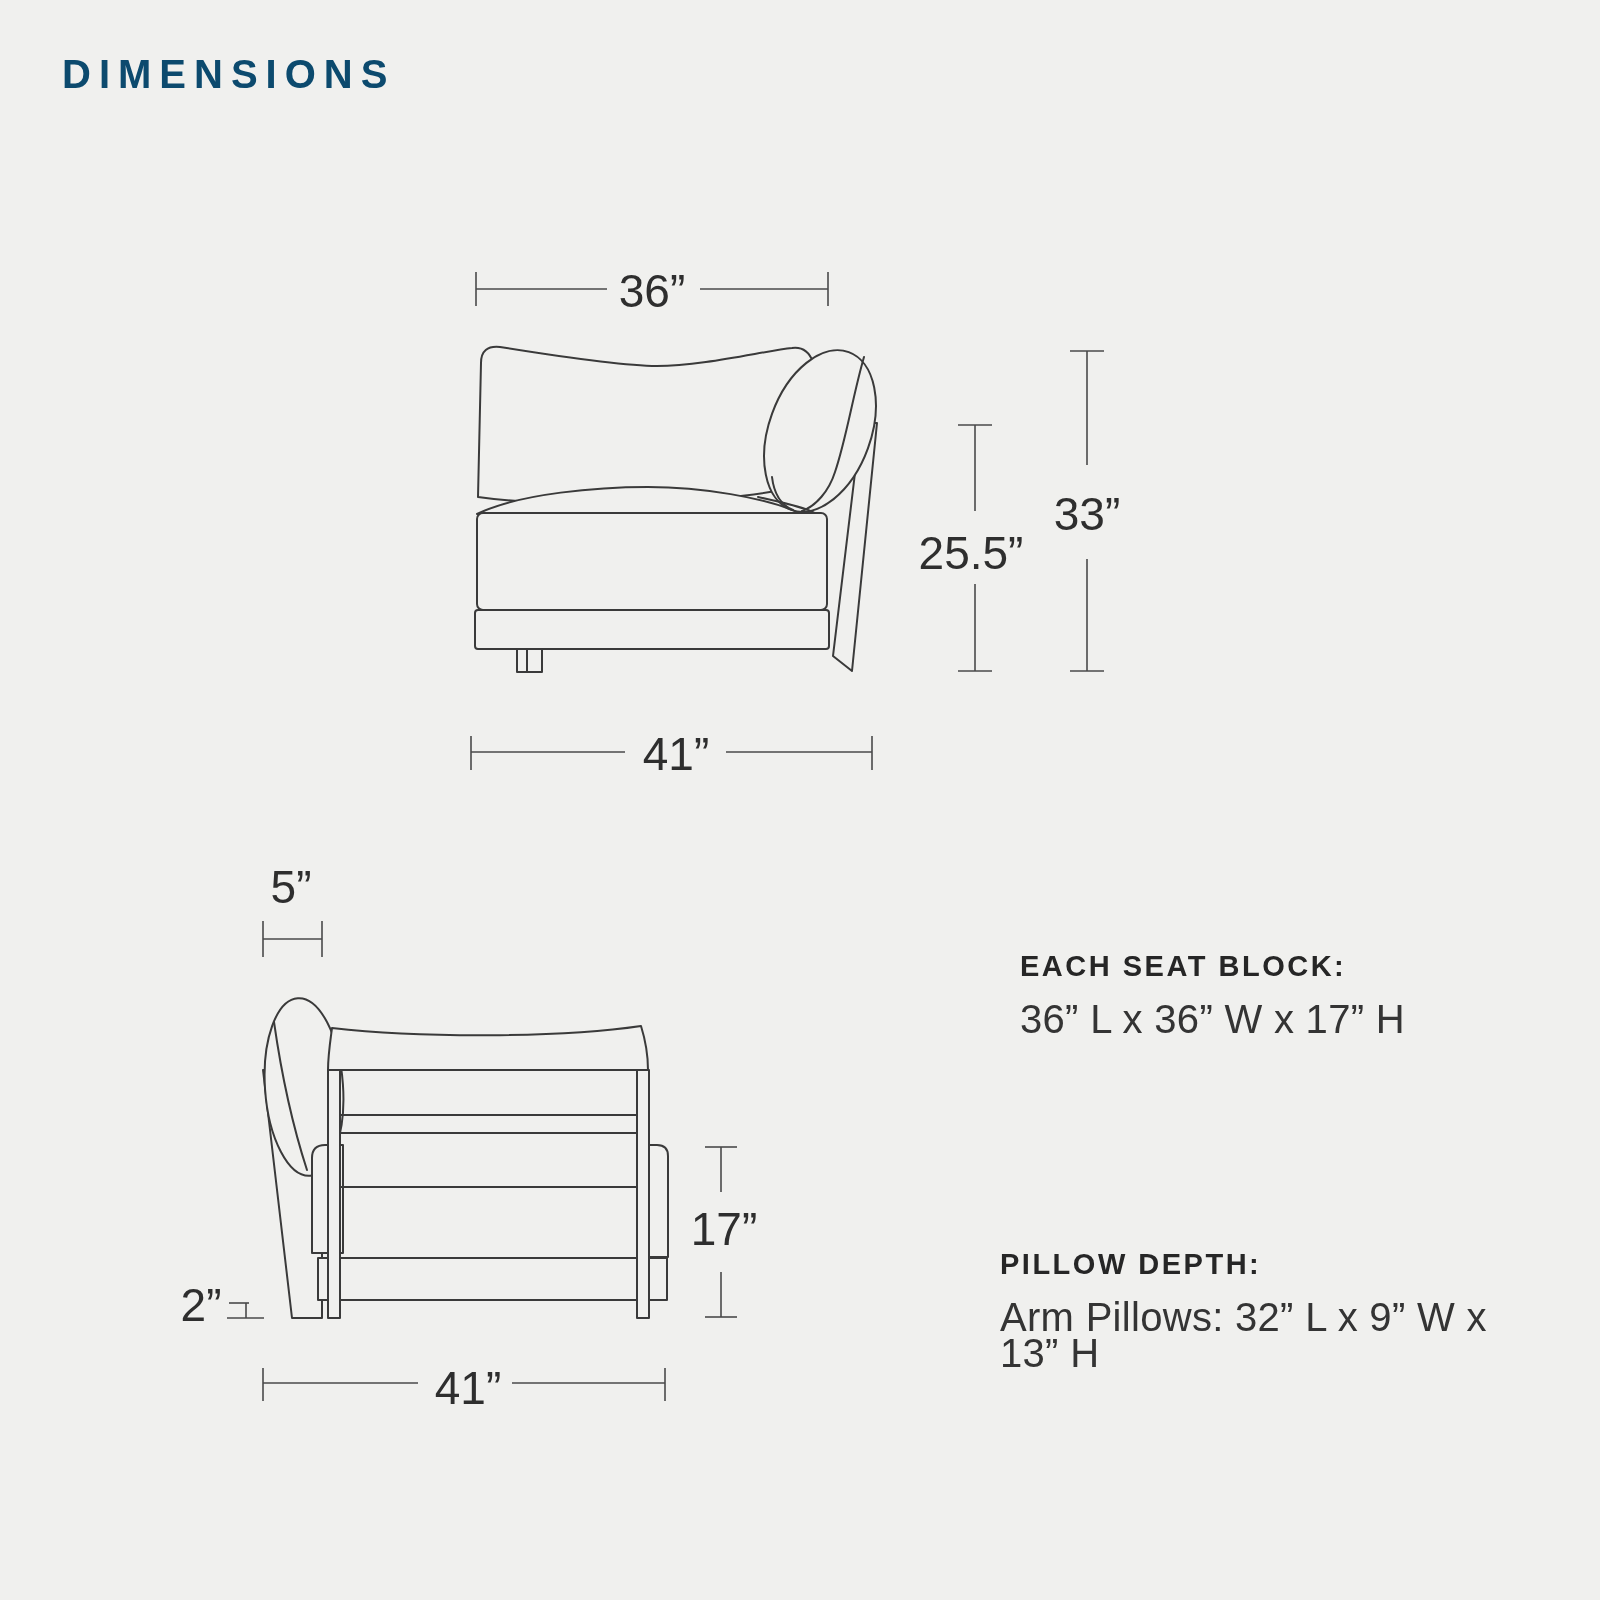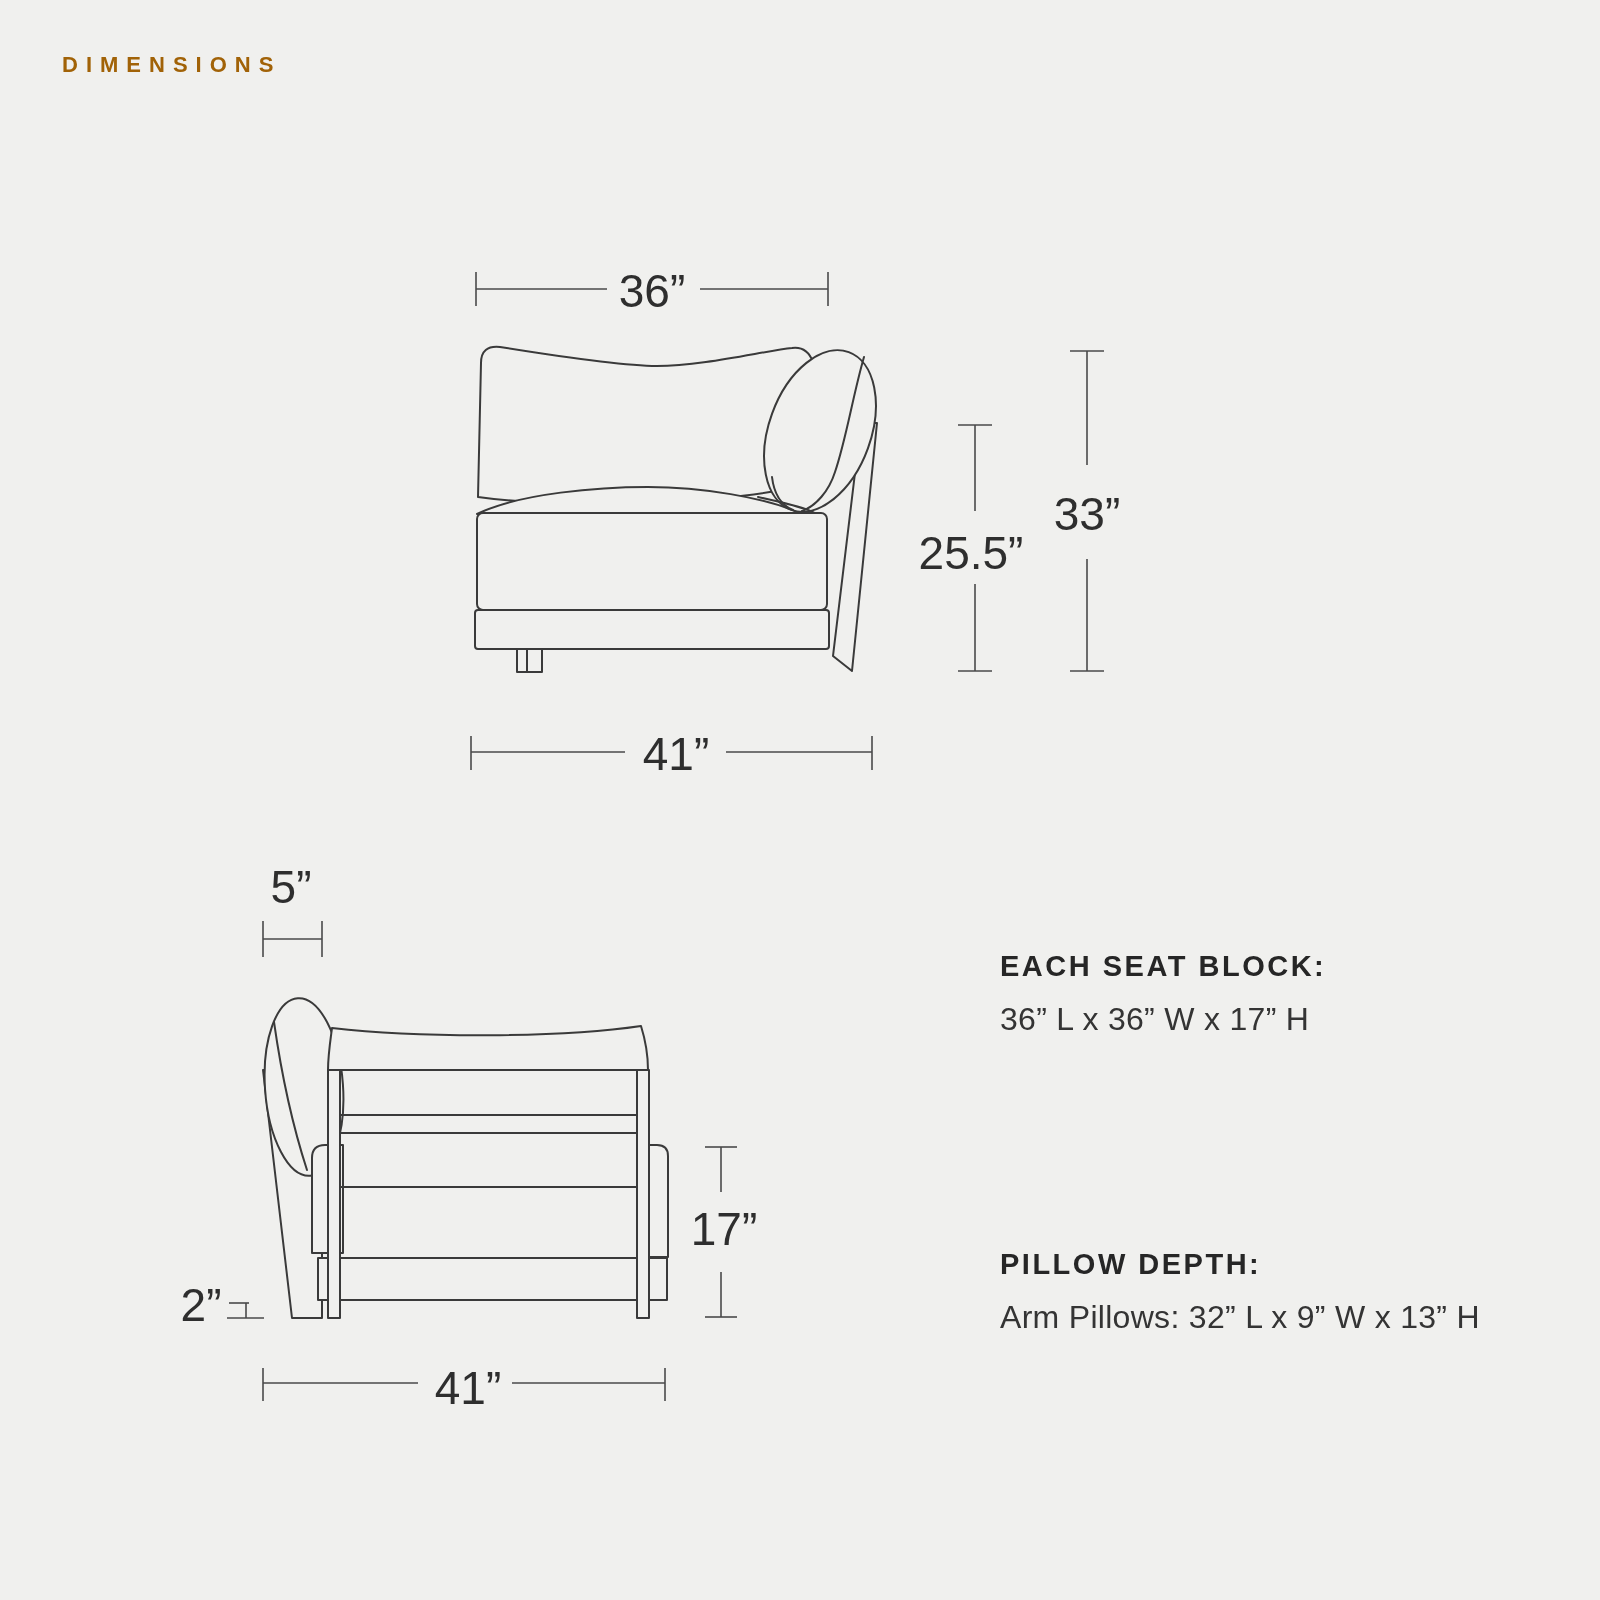--- a/index.html
+++ b/index.html
@@ -6,44 +6,44 @@
   body{
     width:1600px;height:1600px;
     background:#f0f0ee;
     font-family:"Liberation Sans", sans-serif;
     color:#2a2a2a;
     position:relative;
     overflow:hidden;
   }
   .page-title{
     position:absolute;left:62px;top:52px;
-    font-size:22px;font-weight:700;letter-spacing:8px;
-    color:#a16207;
+    font-size:40px;font-weight:700;letter-spacing:8px;
+    color:#0c4a6e;
   }
   #drawing{position:absolute;left:0;top:0;}
   svg .furn{stroke:#3a3a3a;stroke-width:2;fill:#f0f0ee;stroke-linejoin:round;stroke-linecap:round;}
   svg .furn-open{stroke:#3a3a3a;stroke-width:2;fill:none;stroke-linejoin:round;stroke-linecap:round;}
   svg .dim{stroke:#4a4a4a;stroke-width:1.6;fill:none;stroke-linecap:butt;}
   svg text{
     font-family:"Liberation Sans", sans-serif;
     font-size:46px;font-weight:400;fill:#2e2e2e;
     text-anchor:middle;
   }
   .specs{position:absolute;left:1000px;top:0;width:540px;}
   .spec-group{position:absolute;left:0;width:540px;}
   .spec-group h3{
     margin:0 0 18px 0;
     font-size:29px;font-weight:700;letter-spacing:2.5px;color:#262626;
   }
   .spec-group p{
     margin:0 0 26px 0;
-    font-size:32px;font-weight:400;line-height:36px;color:#343434;
+    font-size:40px;font-weight:400;line-height:36px;color:#343434;
     letter-spacing:0.3px;
   }
-  .sg-1{top:950px;}
+  .sg-1{top:950px;margin-left:20px;}
   .sg-2{top:1118px;}
   .sg-3{top:1248px;}
 </style>
 </head>
 <body>
 
 <div class="page-title">DIMENSIONS</div>
 
 <svg id="drawing" width="1600" height="1600" viewBox="0 0 1600 1600">
 

